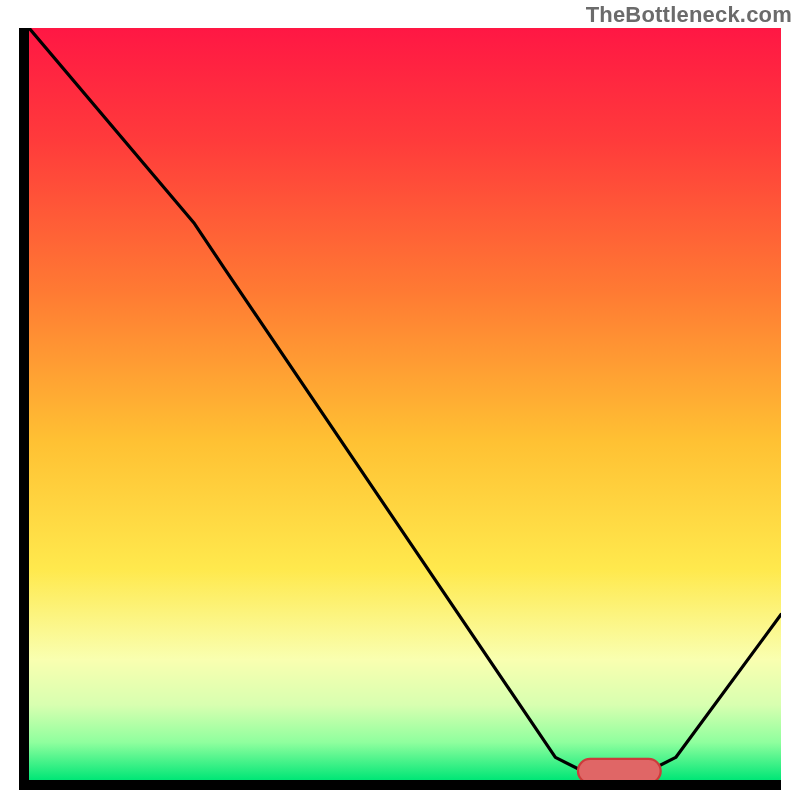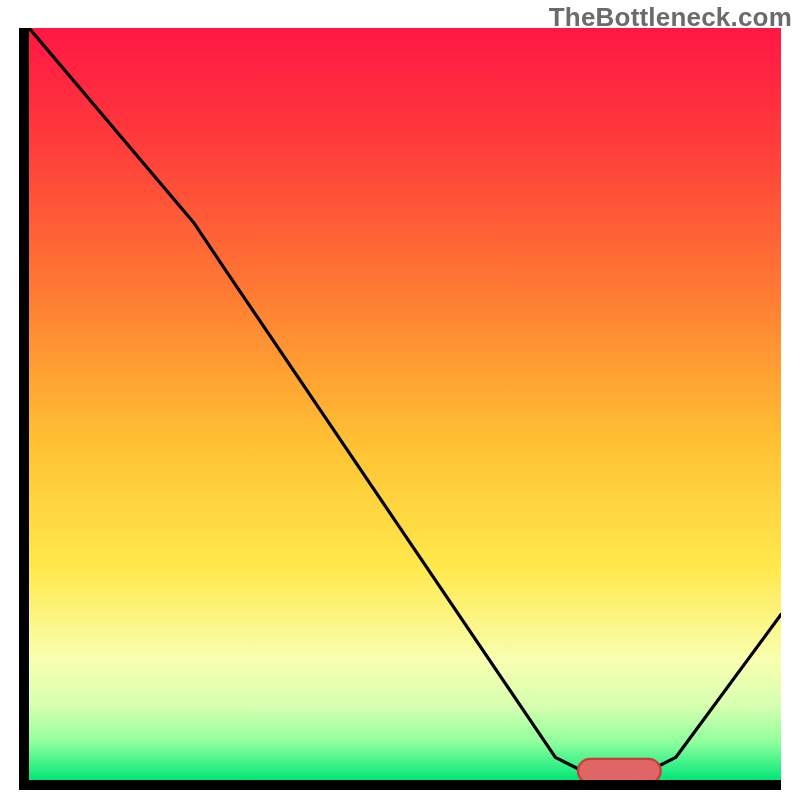--- a/index.html
+++ b/index.html
@@ -13,21 +13,21 @@
   }
   .canvas {
     position: relative;
     width: 800px;
     height: 800px;
   }
   .watermark {
     position: absolute;
     top: 2px;
     right: 8px;
-    font-size: 26px;
+    font-size: 22px;
     font-weight: 600;
     color: #6b6b6b;
     letter-spacing: 0.2px;
   }
   .plot-frame {
     position: absolute;
     left: 19px;
     top: 28px;
     width: 762px;
     height: 762px;

